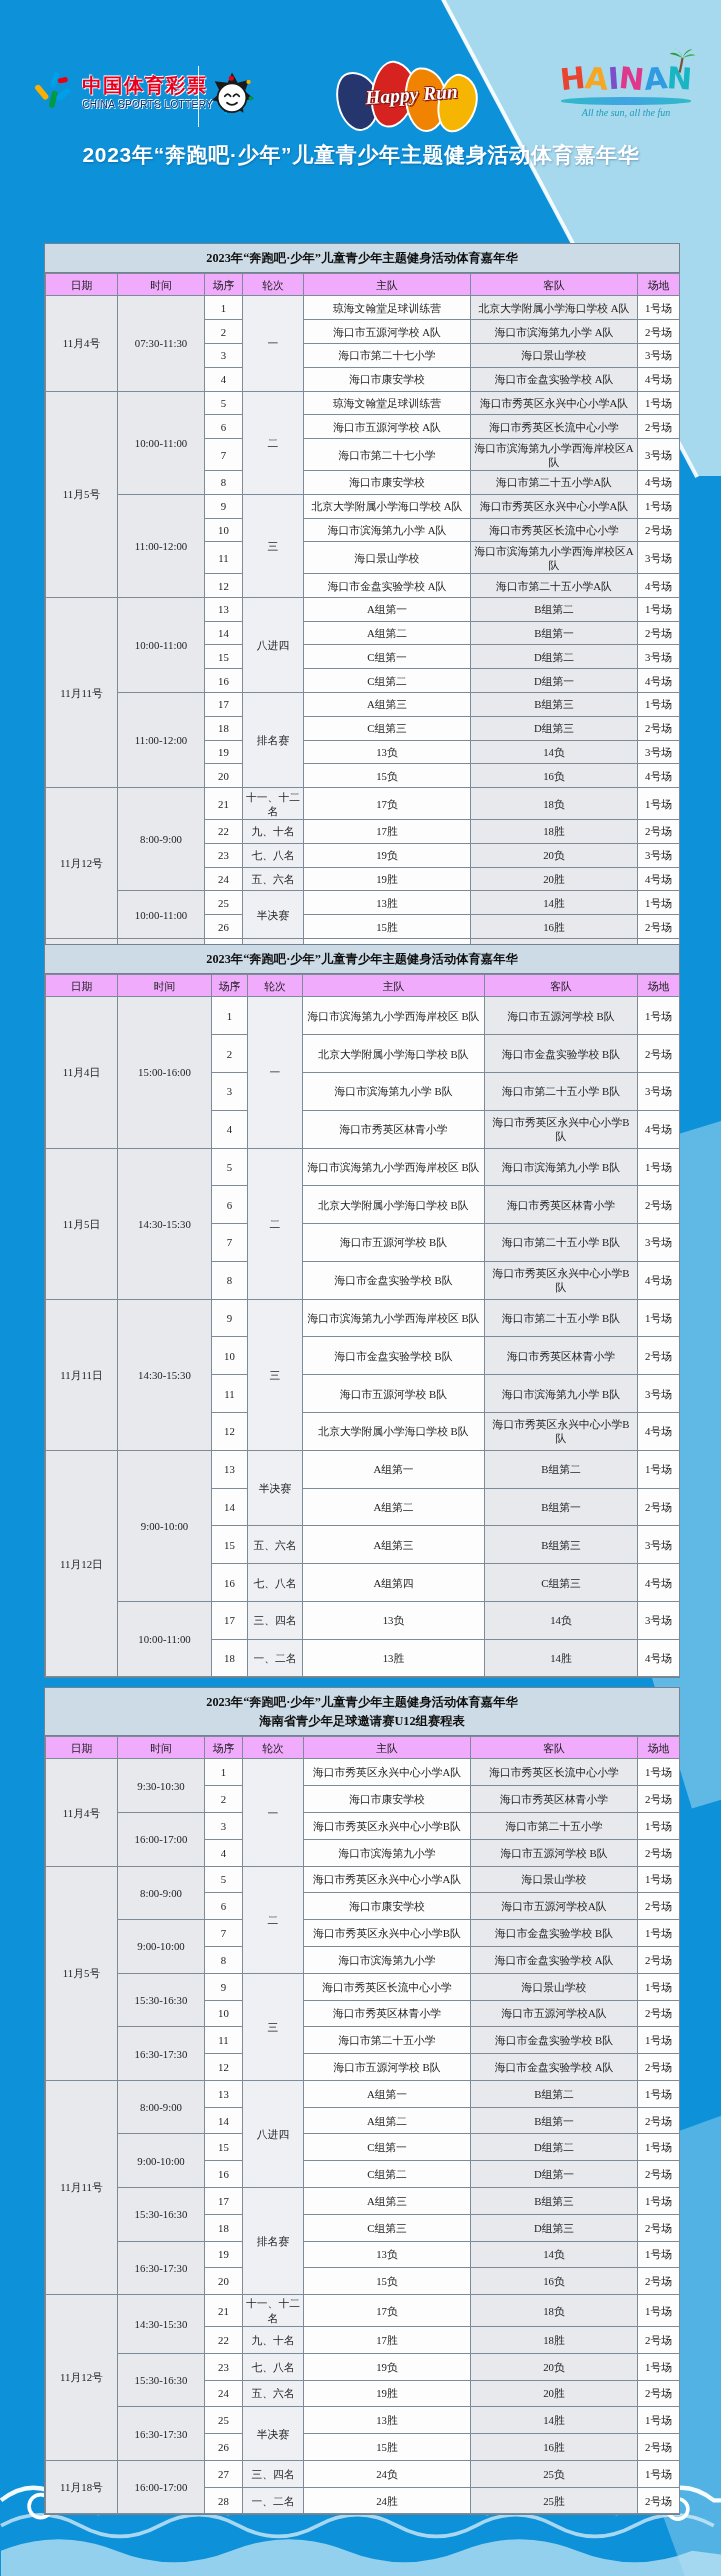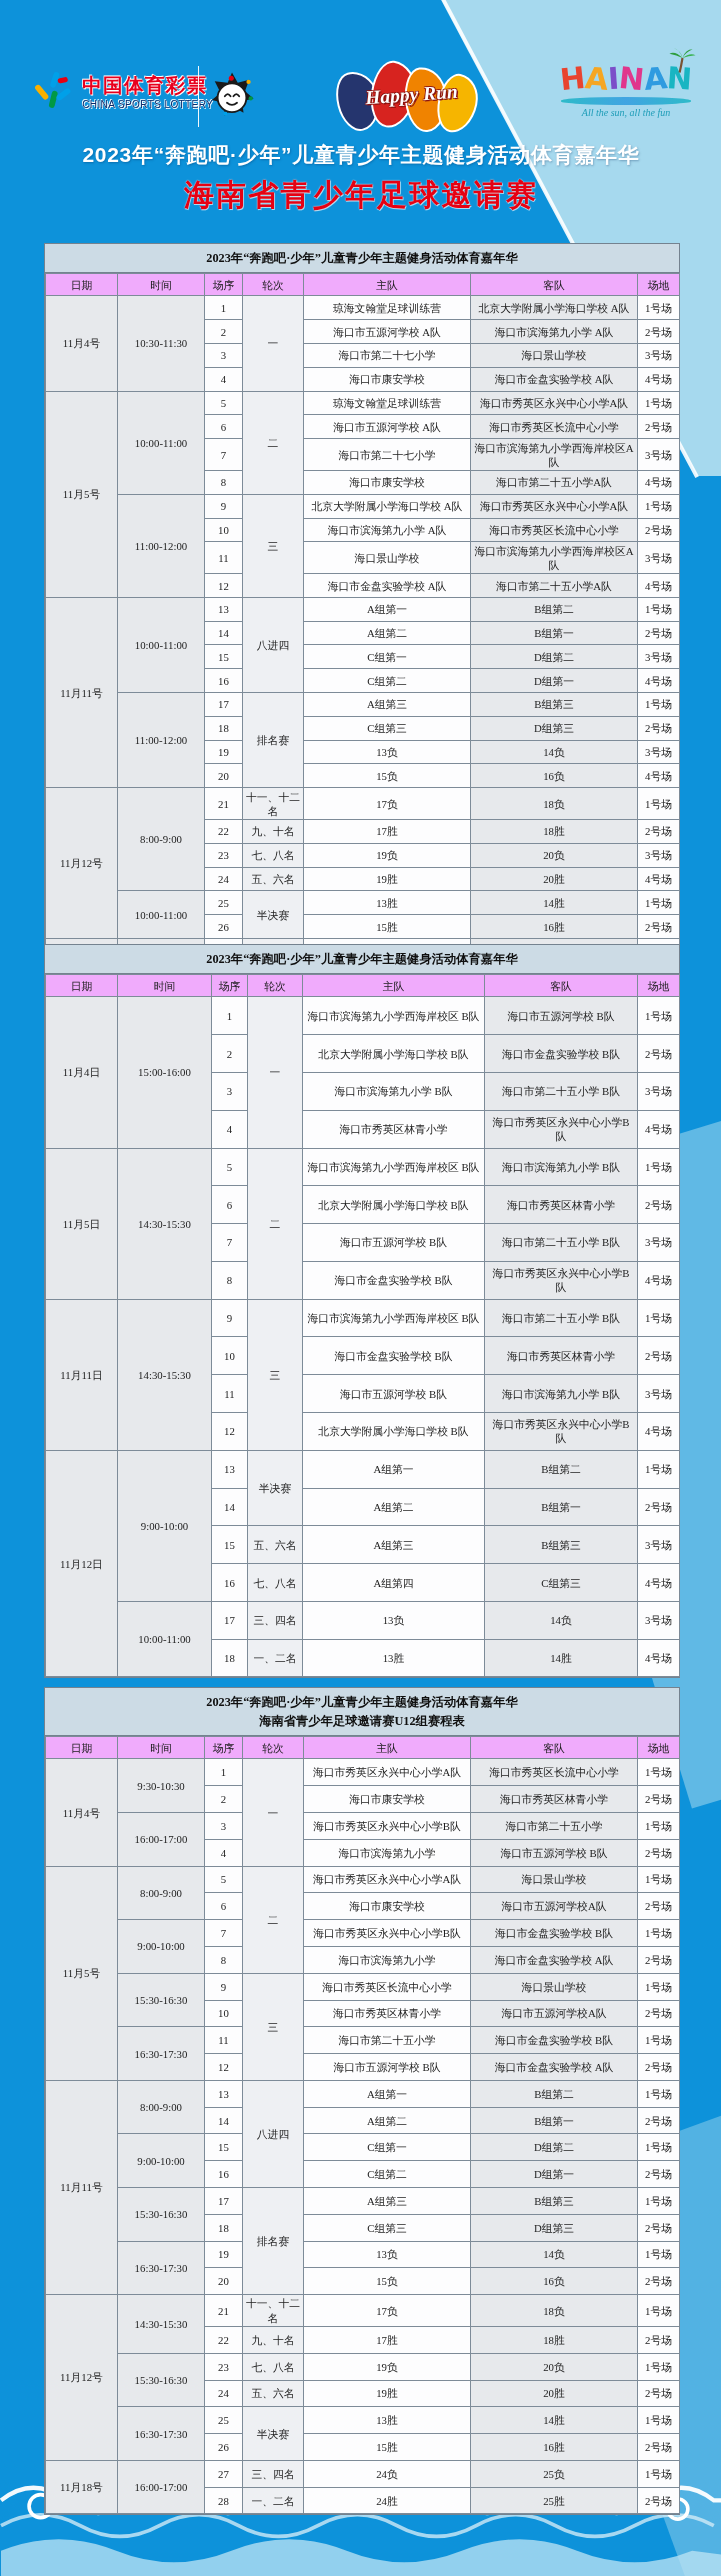--- a/index.html
+++ b/index.html
@@ -129,21 +129,20 @@
           <path d="M20 18 Q24 6 34 6 Q24 10 20 18" fill="#2e9e3f"></path>
           <path d="M20 18 Q30 10 38 14 Q28 15 20 18" fill="#37b24d"></path>
         </svg>
       </span>
     </span>
     <div class="hn-swoosh"></div>
     <div class="hn-tagline">All the sun, all the fun</div>
   </div>
 
   <div class="main-title">2023年“奔跑吧·少年”儿童青少年主题健身活动体育嘉年华</div>
-  <div class="sub-title">海南省青少年足球邀请赛</div>
 
   <section class="sched" id="sched0">
     <div class="sched-title">
       <div>2023年“奔跑吧·少年”儿童青少年主题健身活动体育嘉年华</div>
     </div>
     <table>
       <colgroup>
           <col style="width:72px">
           <col style="width:87px">
           <col style="width:38px">
@@ -159,21 +158,21 @@
             <th>场序</th>
             <th>轮次</th>
             <th>主队</th>
             <th>客队</th>
             <th>场地</th>
           </tr>
         </thead>
         <tbody>
           <tr>
             <td class="c-date" rowspan="4">11月4号</td>
-            <td class="c-time" rowspan="4">10:30-11:30</td>
+            <td class="c-time" rowspan="4">07:30-11:30</td>
             <td class="c-no">1</td>
             <td class="c-round" rowspan="4">一</td>
             <td class="c-home">琼海文翰堂足球训练营</td>
             <td class="c-away">北京大学附属小学海口学校 A队</td>
             <td class="c-venue">1号场</td>
           </tr>
           <tr>
             <td class="c-no">2</td>
             <td class="c-home">海口市五源河学校 A队</td>
             <td class="c-away">海口市滨海第九小学 A队</td>

